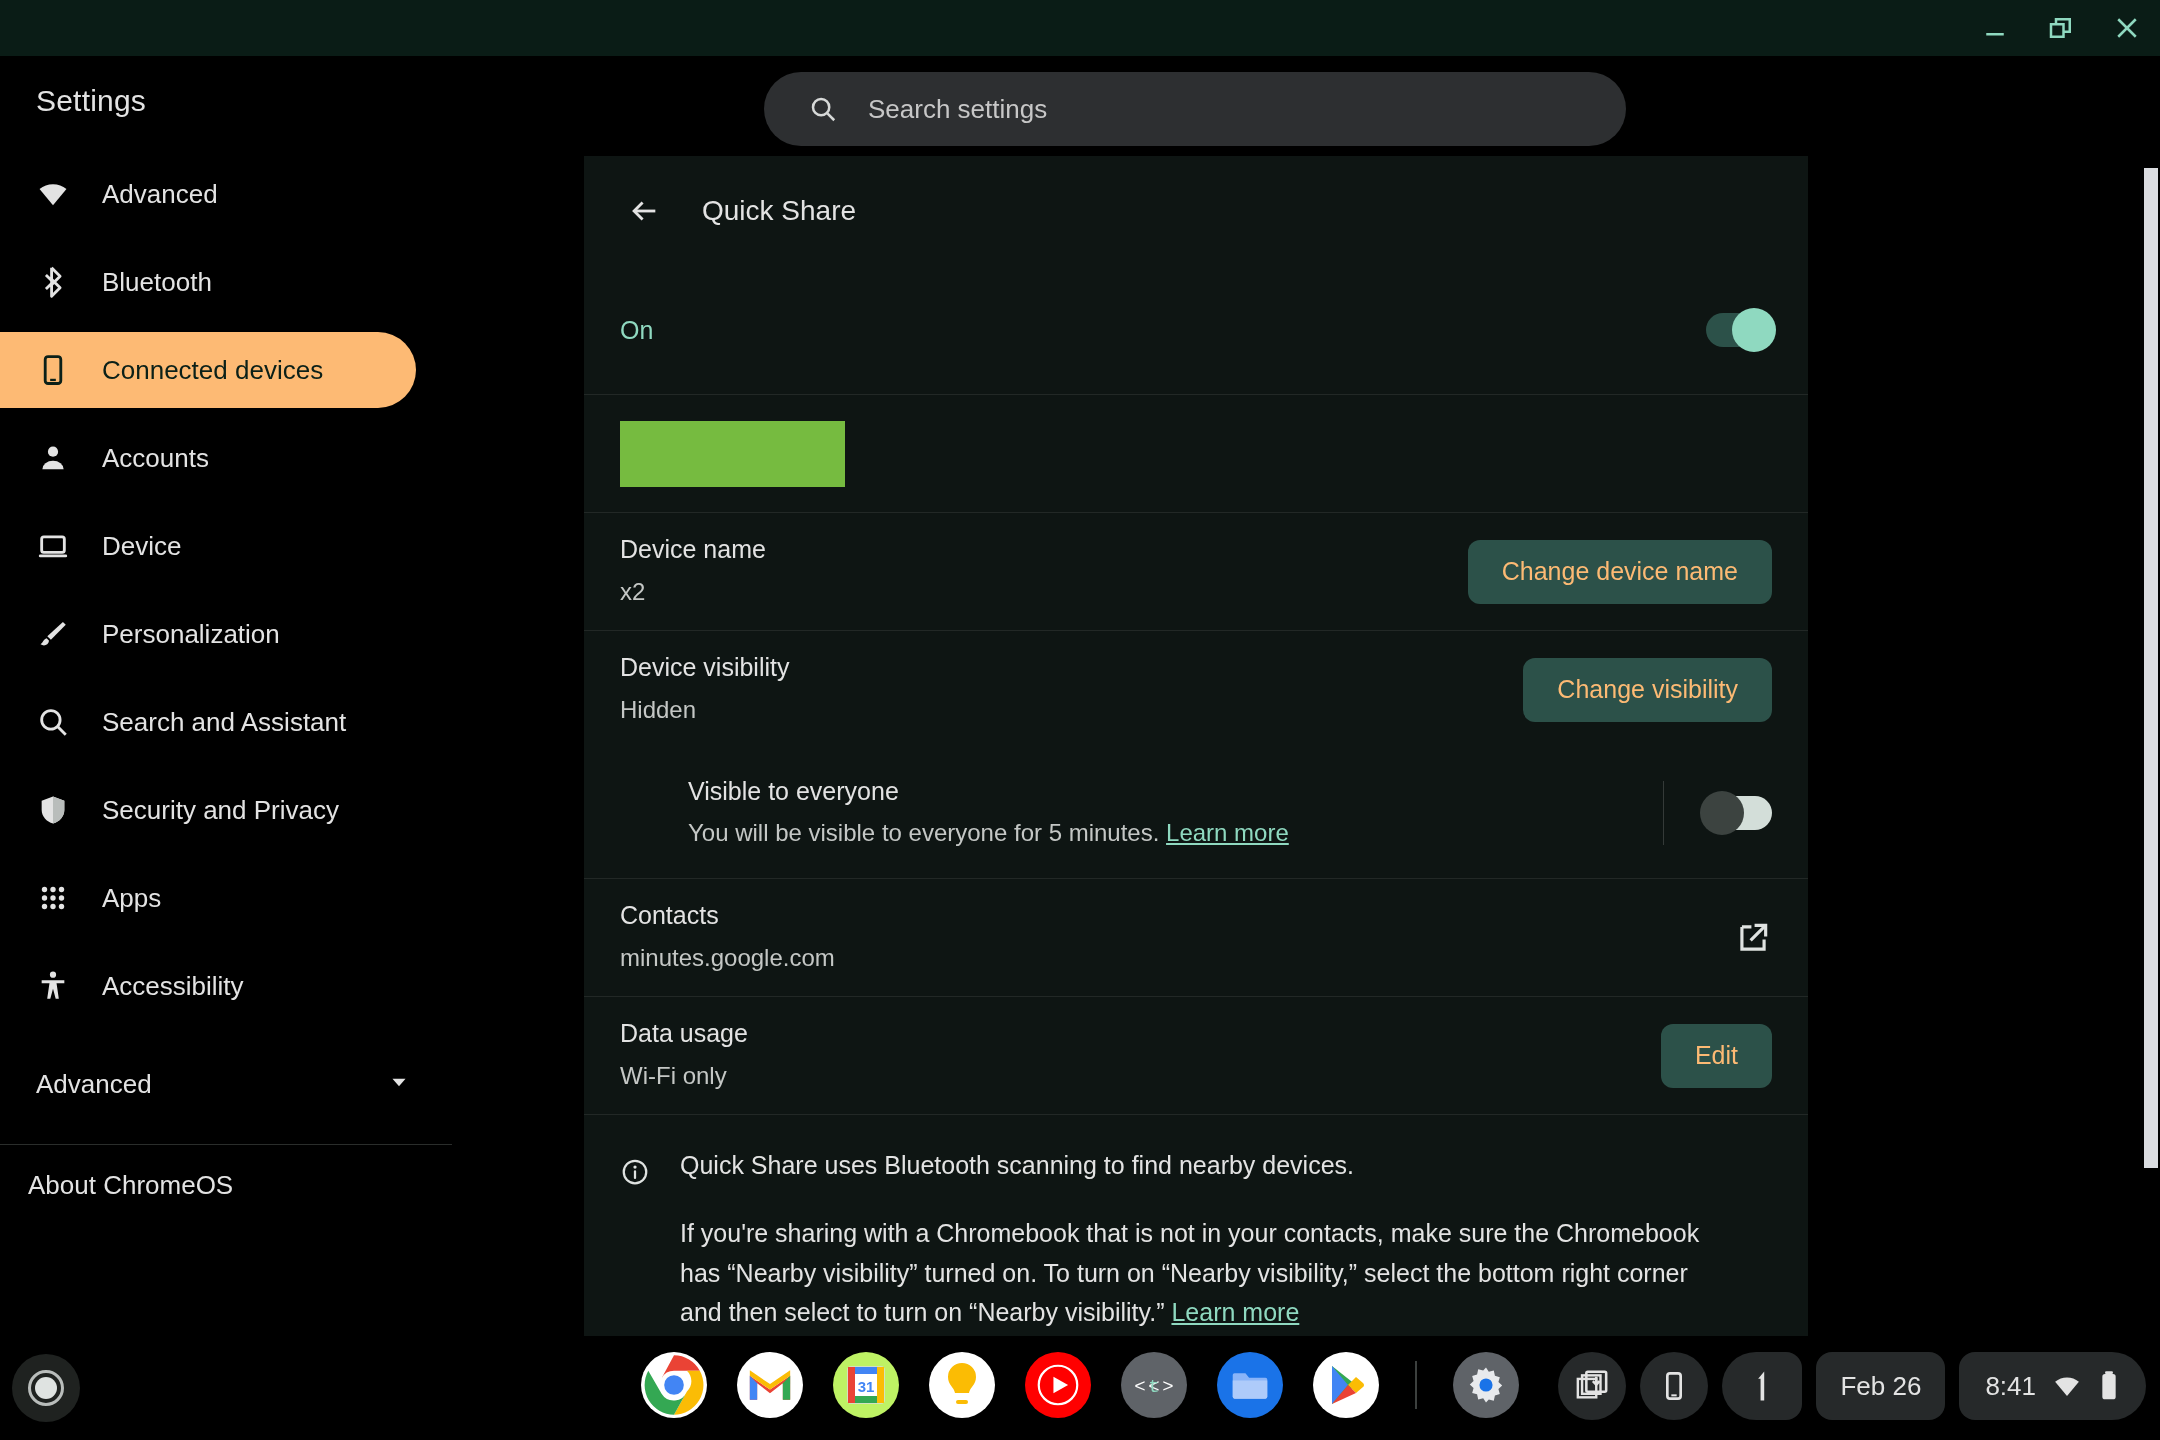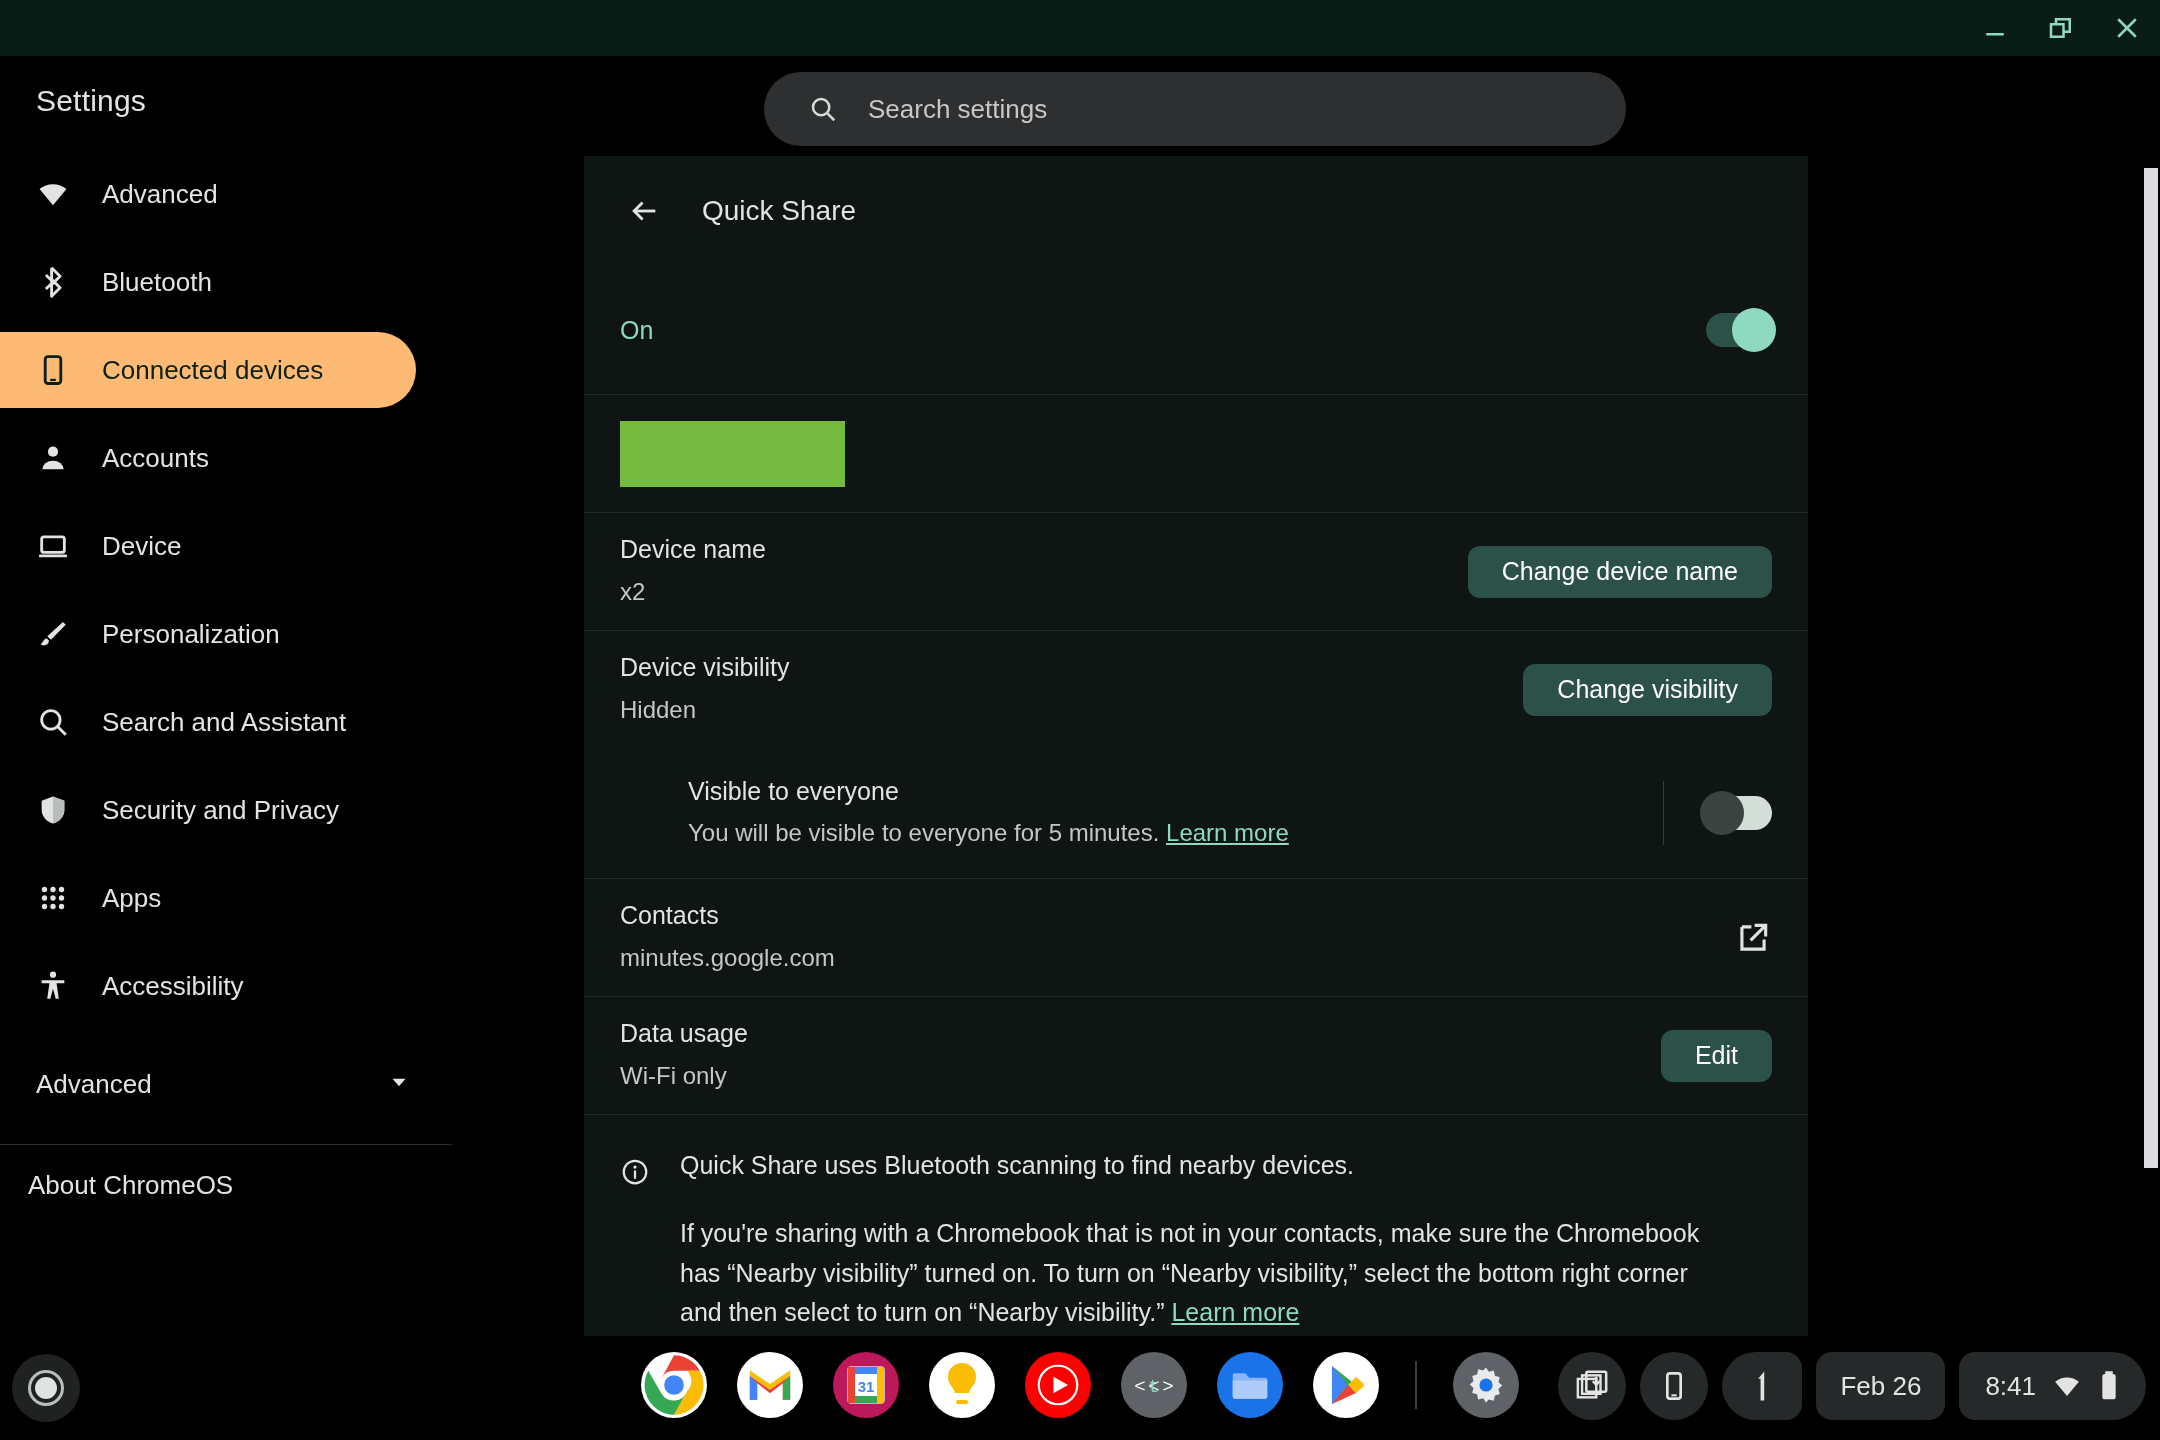--- a/index.html
+++ b/index.html
@@ -149,23 +149,23 @@
   
   .row-green { height: 118px; }
   .green-box {
     width: 225px; height: 66px; background: #76bb40;
   }
 
   
   .row-kv { height: 118px; }
 
   .btn {
-    height: 52px; padding: 0 34px;
+    height: 64px; padding: 0 34px;
     border: none; border-radius: 12px;
-    background: #2c5149; color: #ffffff;
+    background: #2c5149; color: #fdba74;
     font-family: "Liberation Sans", sans-serif;
     font-size: 25px; cursor: default;
     display: flex; align-items: center; justify-content: center;
     white-space: nowrap;
   }
 
   
   .row-sub { height: 130px; padding-left: 104px; }
   .row-sub .rtext { padding-right: 40px; }
   .sub-divider {
@@ -533,21 +533,21 @@
 
     <div class="app" style="background:#fff;">
       <svg width="44" height="34" viewBox="0 0 48 36">
         <path d="M2 34 V8 L24 23 L46 8 V34 H38 V16 L24 27 L10 16 V34 Z" fill="#ea4335"></path>
         <path d="M2 34 V8 L10 16 V34 Z" fill="#4285f4"></path>
         <path d="M38 34 V16 L46 8 V34 Z" fill="#34a853"></path>
         <path d="M2 8 L24 23 L46 8 L46 2 L24 17 L2 2 Z" fill="#fbbc05"></path>
       </svg>
     </div>
 
-    <div class="app" style="background:#be185d;">
+    <div class="app" style="background:#bef264;">
       <svg width="48" height="48" viewBox="0 0 48 48">
         <rect x="6" y="6" width="36" height="36" rx="3" fill="#fff" stroke="#dadce0" stroke-width="1.5"></rect>
         <rect x="6" y="6" width="36" height="7" fill="#4285f4"></rect>
         <rect x="6" y="35" width="36" height="7" fill="#34a853"></rect>
         <rect x="35" y="6" width="7" height="36" fill="#fbbc05"></rect>
         <rect x="6" y="6" width="7" height="36" fill="#ea4335"></rect>
         <rect x="13" y="13" width="22" height="22" fill="#fff"></rect>
         <text x="24" y="31" font-family="Liberation Sans, sans-serif" font-size="15" font-weight="bold" fill="#4285f4" text-anchor="middle">31</text>
       </svg>
     </div>

